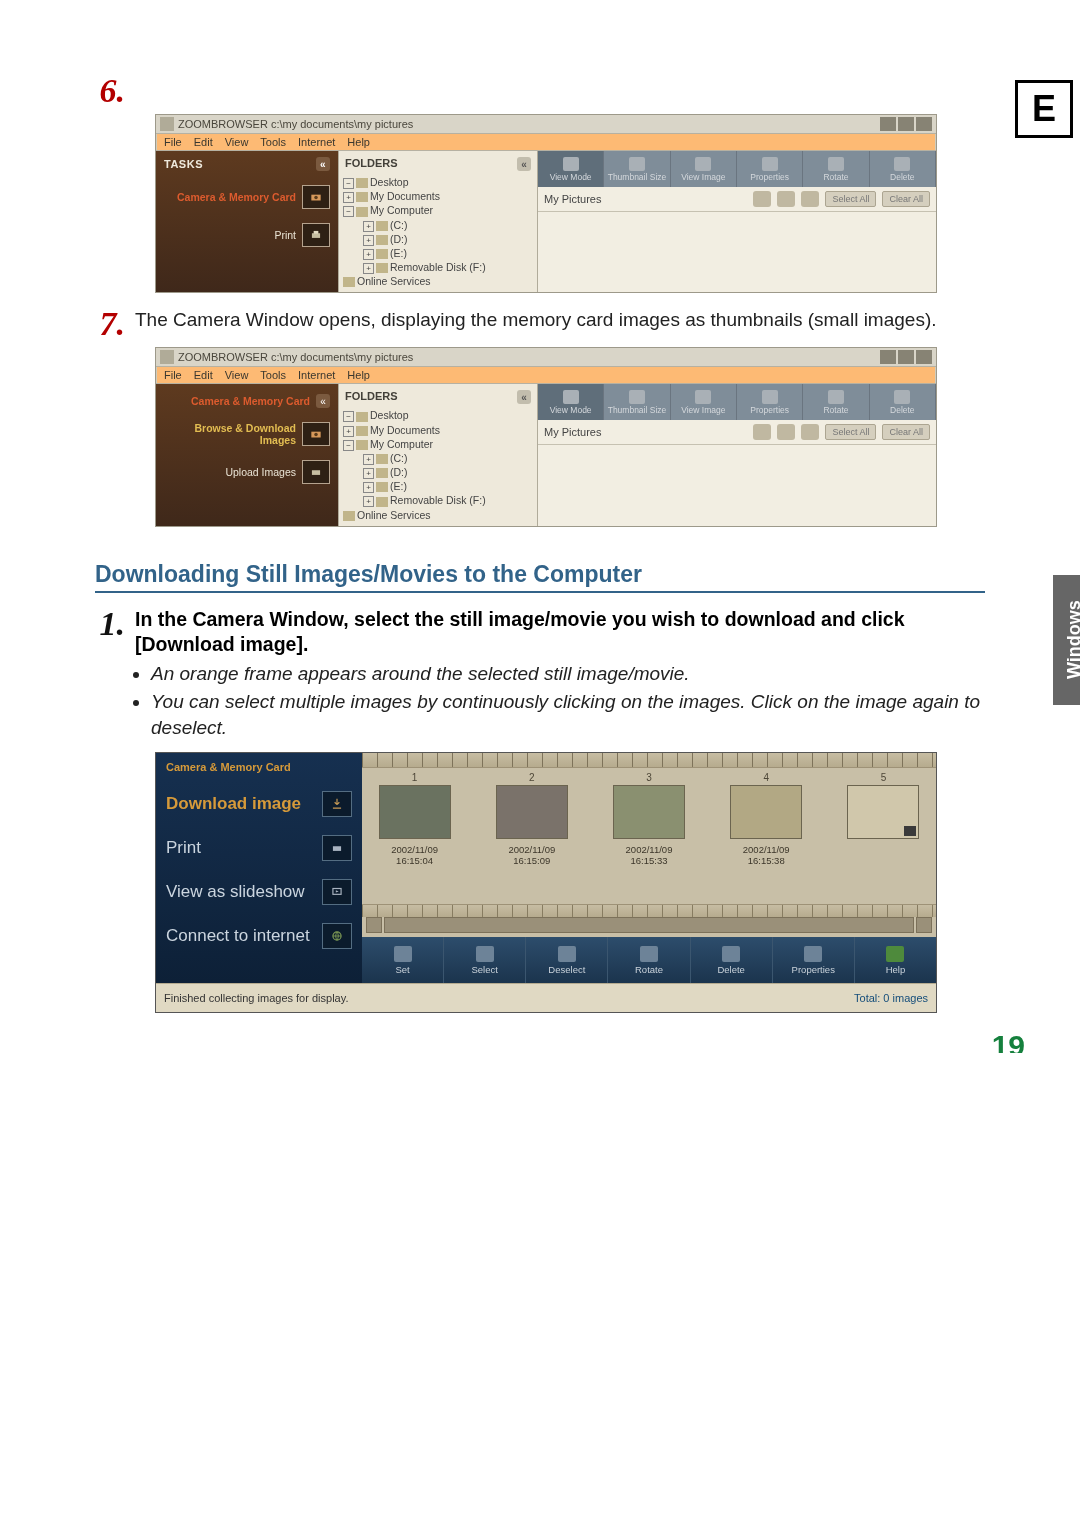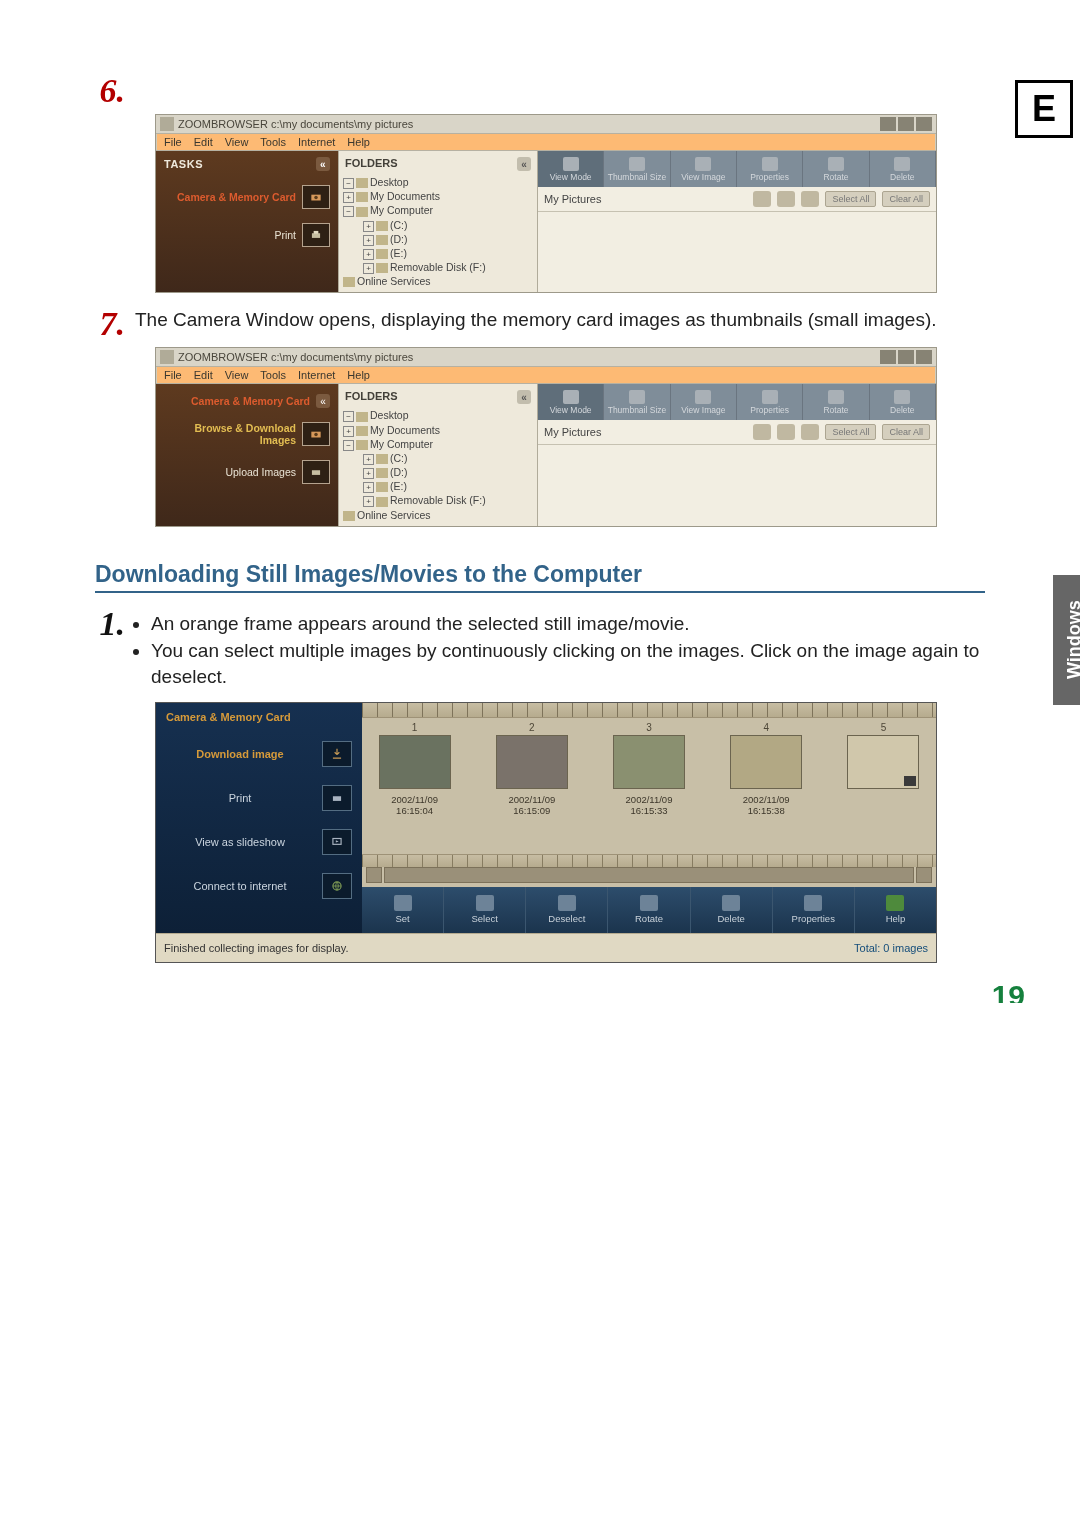--- a/index.html
+++ b/index.html
@@ -73,21 +73,21 @@
     font-size: 19.5px;
     margin-bottom: 4px;
     line-height: 1.3;
   }
   .step-text {
     font-size: 19px;
     color: #222;
     margin-bottom: 8px;
     line-height: 1.35;
   }
-  ul.bullets { margin: 4px 0 0 16px; padding: 0; }
+  ul.bullets { margin: 4px 0 0 16px; padding: 0; font-style: italic; }
   ul.bullets li { font-size: 19px; color: #222; line-height: 1.35; margin-bottom: 2px; }
   .section-heading {
     margin-top: 34px;
     font-size: 23px;
     font-weight: bold;
     color: #326389;
     border-bottom: 2px solid #326389;
     padding-bottom: 3px;
     margin-bottom: 8px;
   }
@@ -206,21 +206,21 @@
   .cw-titlebar .cw-title { flex:1; font-size:11px; font-weight:bold; }
   .cw-titlebar .cw-close { width:16px;height:14px;background:#888;border:1px solid #bbb;display:flex;align-items:center;justify-content:center;color:#fff;font-size:10px;}
   .cw-body { display:flex; }
   .cw-left {
     width: 186px;
     background: linear-gradient(#163050, #0d2037);
     padding: 8px 10px 16px 10px;
   }
   .cw-section-label { color:#d69a3a; font-size:11px; font-weight:bold; margin-bottom:18px;}
   .cw-left-row { display:flex; align-items:center; gap:8px; margin:18px 0; }
-  .cw-left-label { flex:1; text-align:center; color:#cbd5df; font-size:11px;}
+  .cw-left-label { flex:1; text-align:left; color:#cbd5df; font-size:17px;}
   .cw-left-label.active { color:#d69a3a; font-weight:bold;}
   .cw-left-ico { width:28px;height:24px;border:1px solid #546d82;background:#0b1b2c;display:flex;align-items:center;justify-content:center;}
   .cw-left-ico svg { width:14px;height:14px;}
   .cw-right { flex:1; background:#c8bfa7; display:flex; flex-direction:column;}
   .cw-ruler { height:14px; background:linear-gradient(#c7bda3,#b6ab8e); border-bottom:1px solid #9e9277; position:relative;}
   .cw-ruler .ticks { position:absolute; inset:0; background:repeating-linear-gradient(90deg,#7e735a 0 1px, transparent 1px 15px);}
   .cw-thumbs { flex:1; padding:4px 8px 8px 8px; display:flex; gap:28px; overflow:hidden;}
   .cw-col { flex:1; display:flex; flex-direction:column; align-items:center;}
   .cw-idx { font-size:10px; color:#4d4637;}
   .cw-thumb { width:70px;height:52px;background:#8b8472;margin-top:2px;border:1px solid #6b644f;}
@@ -458,20 +458,21 @@
         </div>
       </div>
     </div>
   </div>
 
   <div class="section-heading">Downloading Still Images/Movies to the Computer</div>
 
   <div class="step">
     <div class="step-num">1.</div>
     <div class="step-body">
+      <div class="step-head">In the Camera Window, select the still image/movie you wish to download and click [Download image].</div>
       <ul class="bullets">
         <li>An orange frame appears around the selected still image/movie.</li>
         <li>You can select multiple images by continuously clicking on the images. Click on the image again to deselect.</li>
       </ul>
     </div>
   </div>
 
   <div class="cw-window">
     <div class="cw-body">
       <div class="cw-left">

